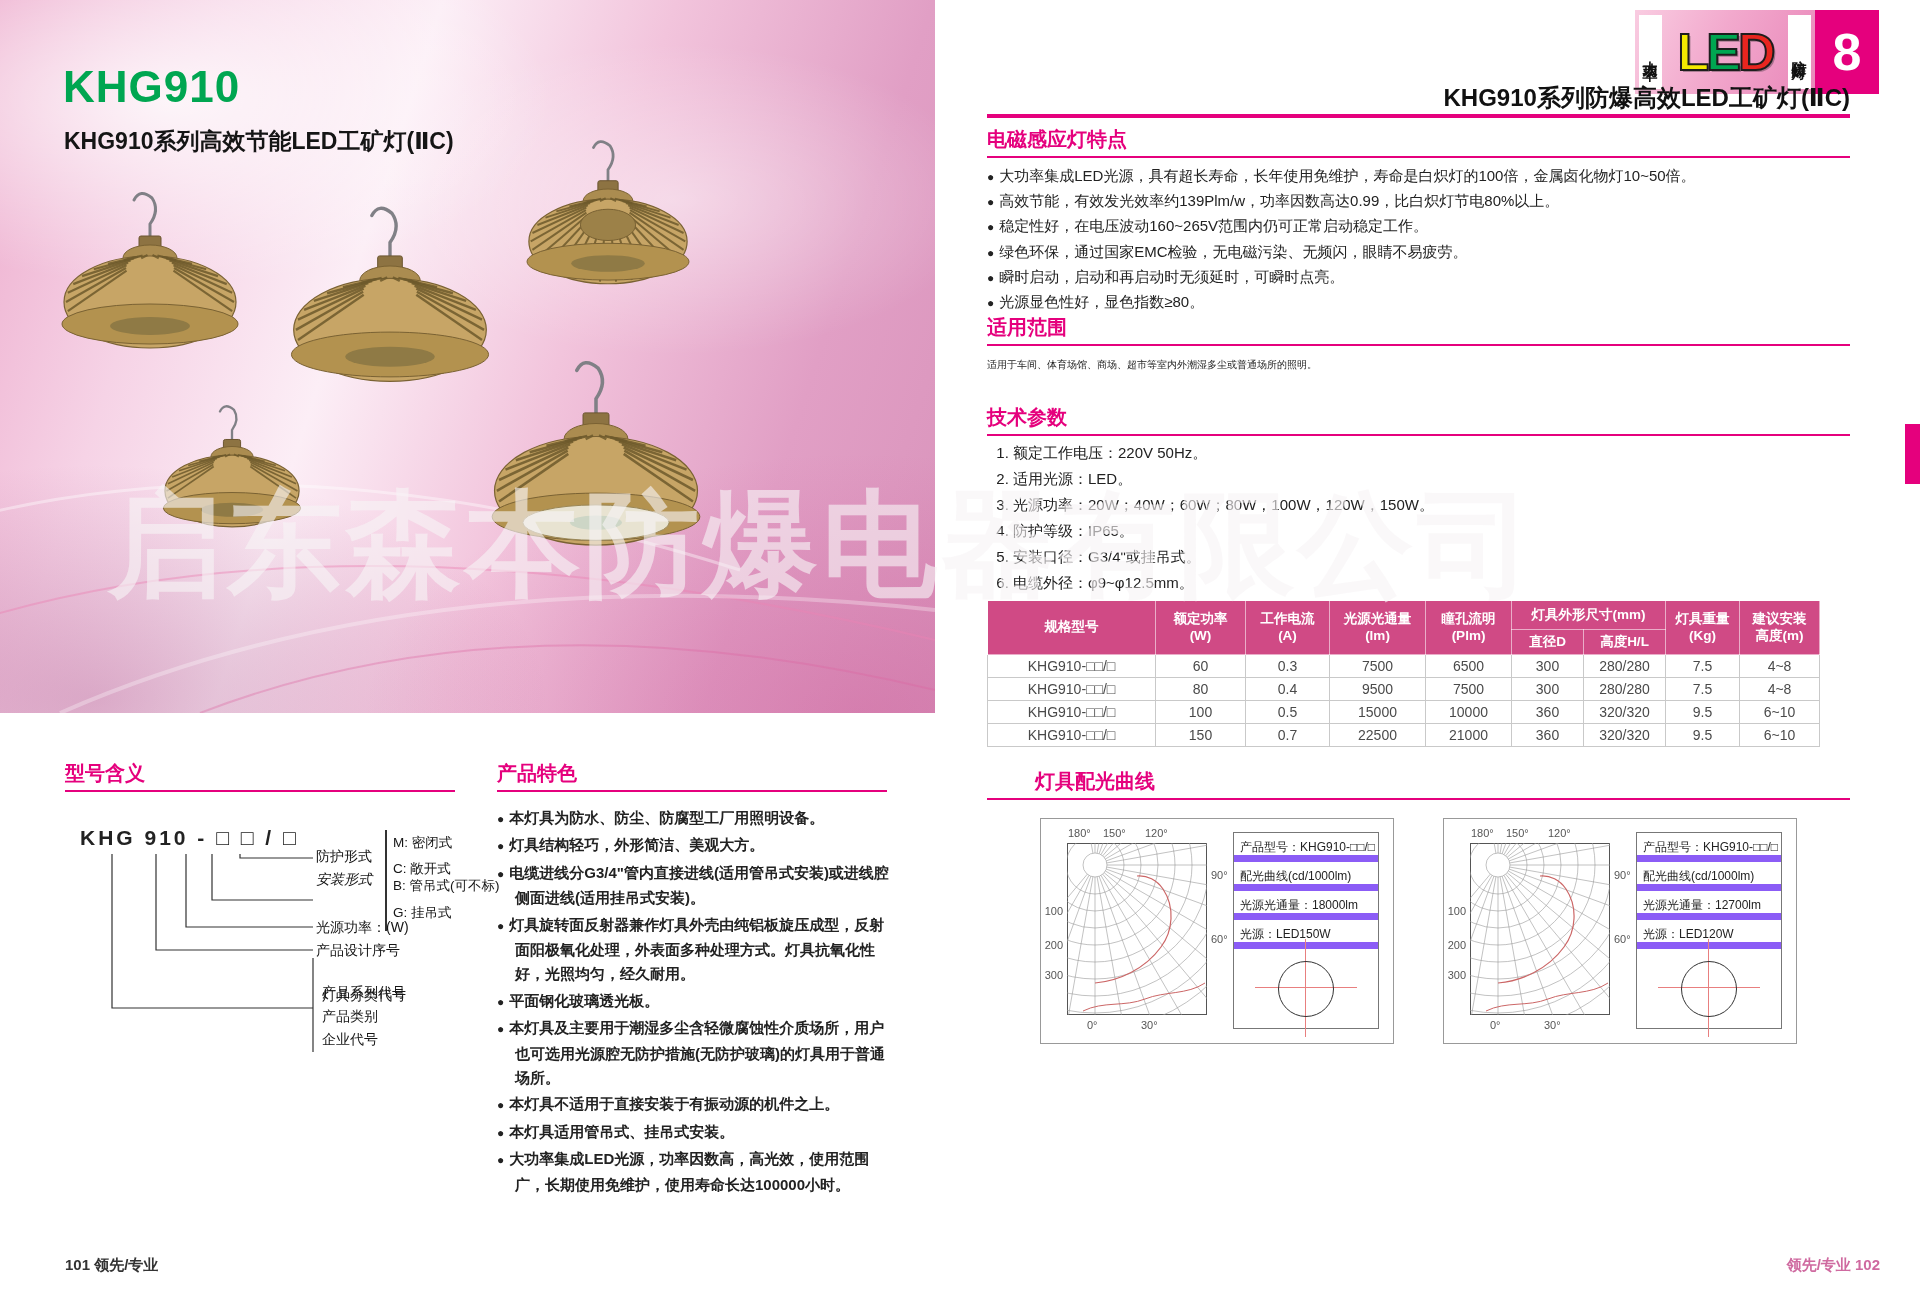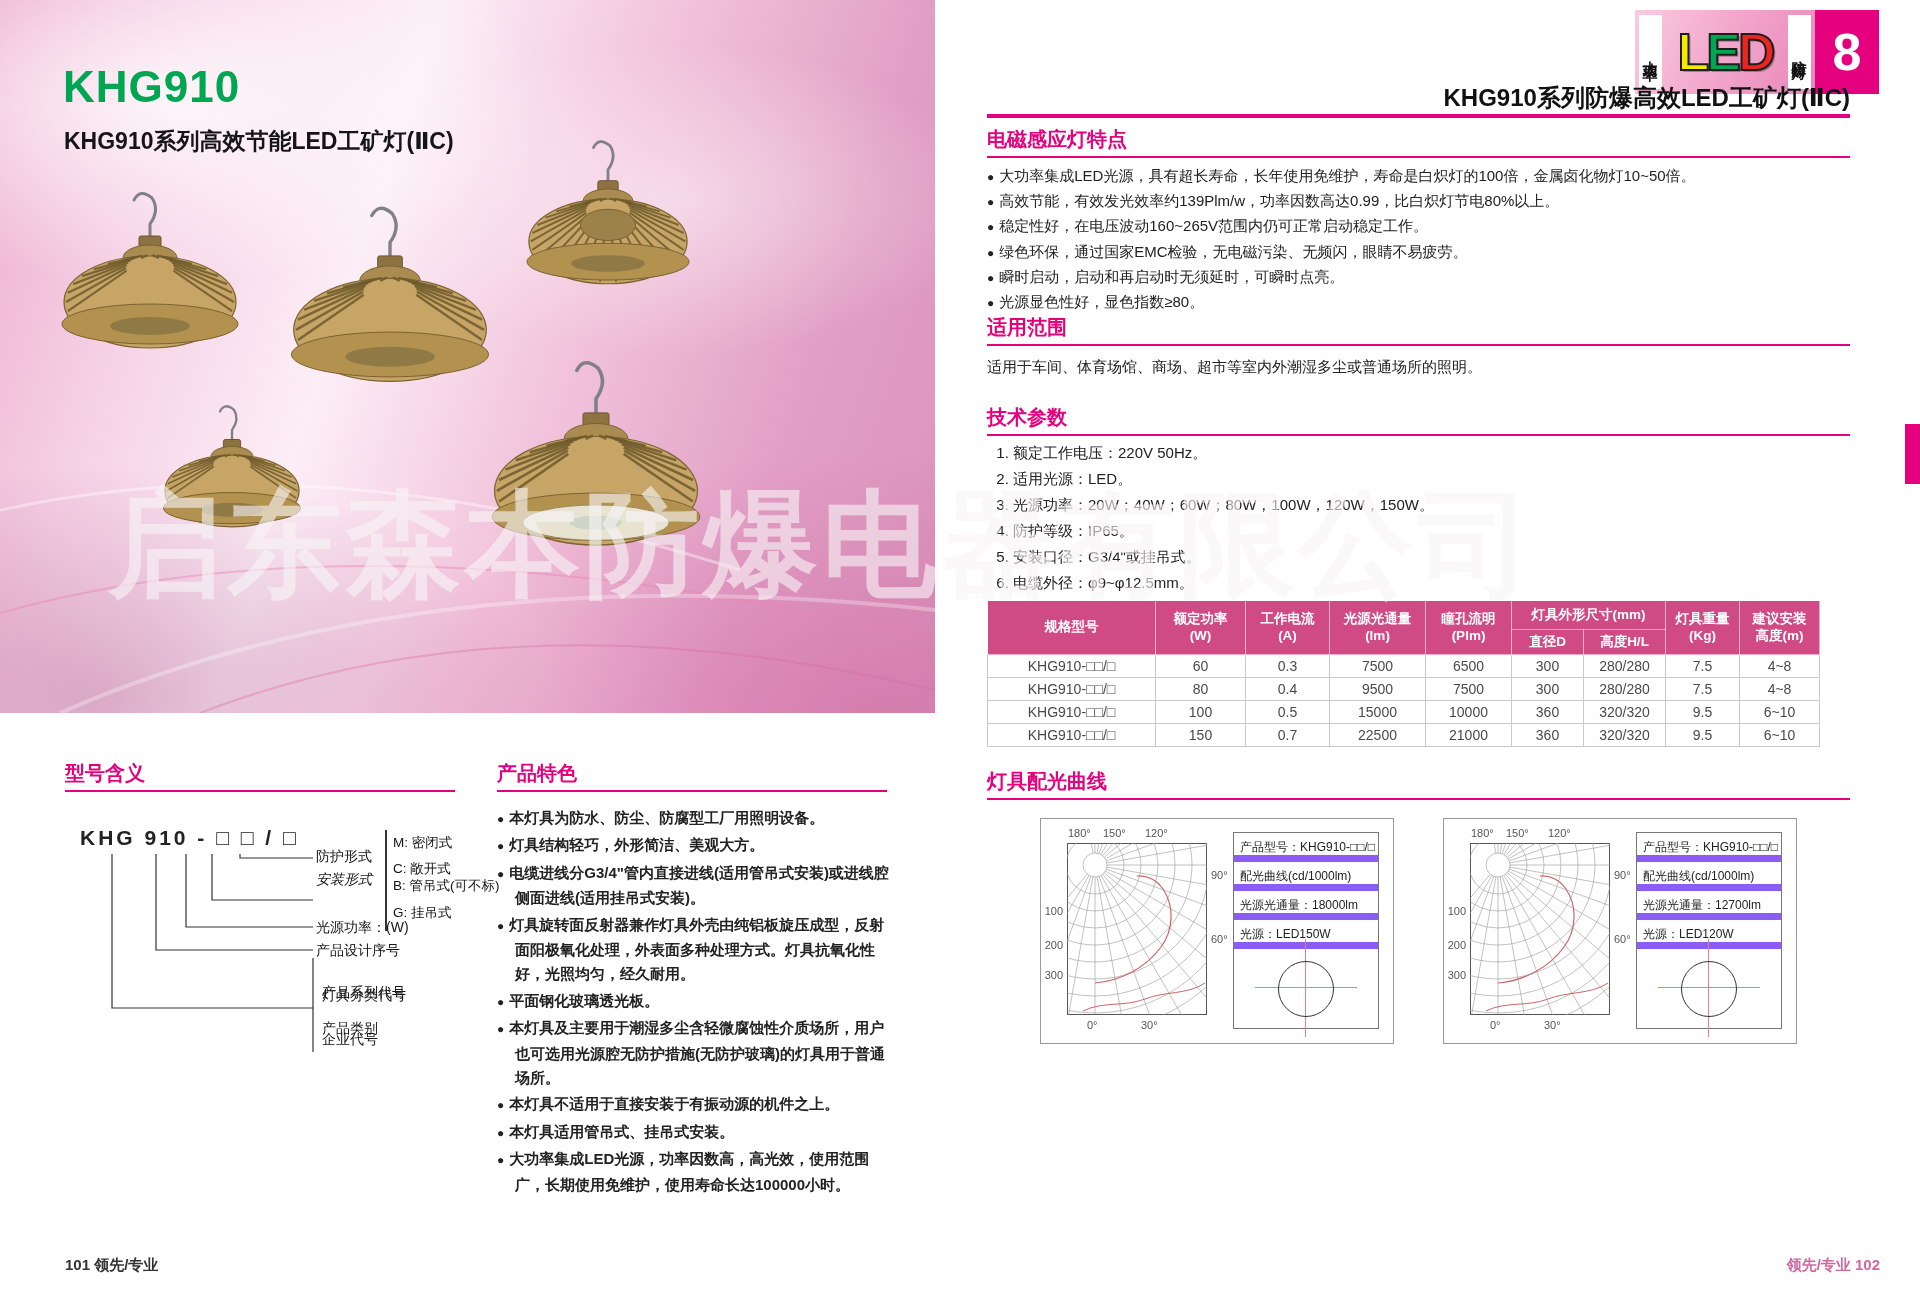--- a/index.html
+++ b/index.html
@@ -36,21 +36,21 @@
   
   #right-heading{position:absolute;left:987px;top:82px;width:863px;text-align:right;
       font-size:24px;font-weight:bold;color:#111;white-space:nowrap;}
   .rule{position:absolute;background:var(--accent,#e5007d);}
   .sec-title{position:absolute;font-size:20px;font-weight:bold;color:var(--accent,#e5007d);white-space:nowrap;}
 
   .bullets{list-style:none;margin:0;padding:0;}
   .bullets li{padding-left:18px;text-indent:-18px;color:#222;}
   .bullets li::before{content:"●";margin-right:5px;font-size:12px;}
   #em-bullets{position:absolute;left:987px;top:164px;width:863px;font-size:15px;line-height:24.2px;}
-  #scope-text{position:absolute;left:987px;top:358px;width:863px;font-size:15px;color:#222;}
+  #scope-text{position:absolute;left:987px;top:358px;width:863px;font-size:10px;color:#222;}
   #tech-list{position:absolute;left:987px;top:444px;width:840px;margin:0;padding-left:26px;font-size:15px;}
   #tech-list li{line-height:18px;margin-bottom:8px;color:#222;}
 
   
   #spec-table{position:absolute;left:987px;top:600px;width:832px;border-collapse:collapse;table-layout:fixed;}
   #spec-table th{background:var(--table_header_bg,#d04a85);color:#fff;font-weight:bold;font-size:13.5px;
       line-height:1.2;white-space:pre-line;border:1px solid rgba(255,255,255,.55);padding:2px 0;}
   #spec-table tr.h1 th{height:24px;} #spec-table tr.h2 th{height:20px;}
   #spec-table td{height:22px;text-align:center;font-size:14px;color:#4a4a4a;
       border:1px solid #c9c9c9;background:#fff;padding:0;}
@@ -365,21 +365,21 @@
           <td>22500</td>
           <td>21000</td>
           <td>360</td>
           <td>320/320</td>
           <td>9.5</td>
           <td>6~10</td>
         </tr>
       </tbody>
   </table>
 
-  <div class="sec-title" style="left:987px;top:768px;">灯具配光曲线</div>
+  <div class="sec-title" style="left:1035px;top:768px;">灯具配光曲线</div>
   <div class="rule" style="left:987px;top:798px;width:863px;height:1.5px;"></div>
 
   <div class="chart-box" id="chart-0">
     <div class="polar-holder"><svg width="352" height="224" viewBox="0 0 352 224">
           <svg x="26" y="24" width="140" height="172" viewBox="0 0 140 172">
             <rect x="0.5" y="0.5" width="139" height="171" fill="#fff" stroke="#555" stroke-width="1"></rect>
             <circle cx="28" cy="22" r="12" fill="none" stroke="#999" stroke-width="0.6"></circle>
             <circle cx="28" cy="22" r="29" fill="none" stroke="#999" stroke-width="0.6"></circle>
             <circle cx="28" cy="22" r="46" fill="none" stroke="#999" stroke-width="0.6"></circle>
             <circle cx="28" cy="22" r="63" fill="none" stroke="#999" stroke-width="0.6"></circle>
@@ -524,21 +524,21 @@
   <div class="m-opt" style="top:834px;">M: 密闭式</div>
   <div class="m-opt" style="top:860px;">C: 敞开式</div>
   <div class="m-label" style="left:316px;top:871px;font-style:italic;">安装形式</div>
   <div class="m-div" style="top:874px;height:57px;"></div>
   <div class="m-opt" style="top:877px;">B: 管吊式(可不标)</div>
   <div class="m-opt" style="top:904px;">G: 挂吊式</div>
   <div class="m-label" style="left:316px;top:919px;">光源功率：(W)</div>
   <div class="m-label" style="left:316px;top:942px;">产品设计序号</div>
   <div class="m-label" style="left:322px;top:962px;margin-top:25px;">灯具分类代号</div>
   <div class="m-label" style="left:322px;top:984px;">产品系列代号</div>
-  <div class="m-label" style="left:322px;top:1008px;margin-top:12px;">产品类别</div>
+  <div class="m-label" style="left:322px;top:1008px;">产品类别</div>
   <div class="m-label" style="left:322px;top:1031px;">企业代号</div>
 
   <div class="sec-title" style="left:497px;top:760px;">产品特色</div>
   <div class="rule" style="left:497px;top:790px;width:390px;height:2px;"></div>
   <ul id="pf-bullets" class="bullets">
       <li>本灯具为防水、防尘、防腐型工厂用照明设备。</li>
       <li>灯具结构轻巧，外形简洁、美观大方。</li>
       <li>电缆进线分G3/4"管内直接进线(适用管吊式安装)或进线腔侧面进线(适用挂吊式安装)。</li>
       <li>灯具旋转面反射器兼作灯具外壳由纯铝板旋压成型，反射面阳极氧化处理，外表面多种处理方式。灯具抗氧化性好，光照均匀，经久耐用。</li>
       <li>平面钢化玻璃透光板。</li>

